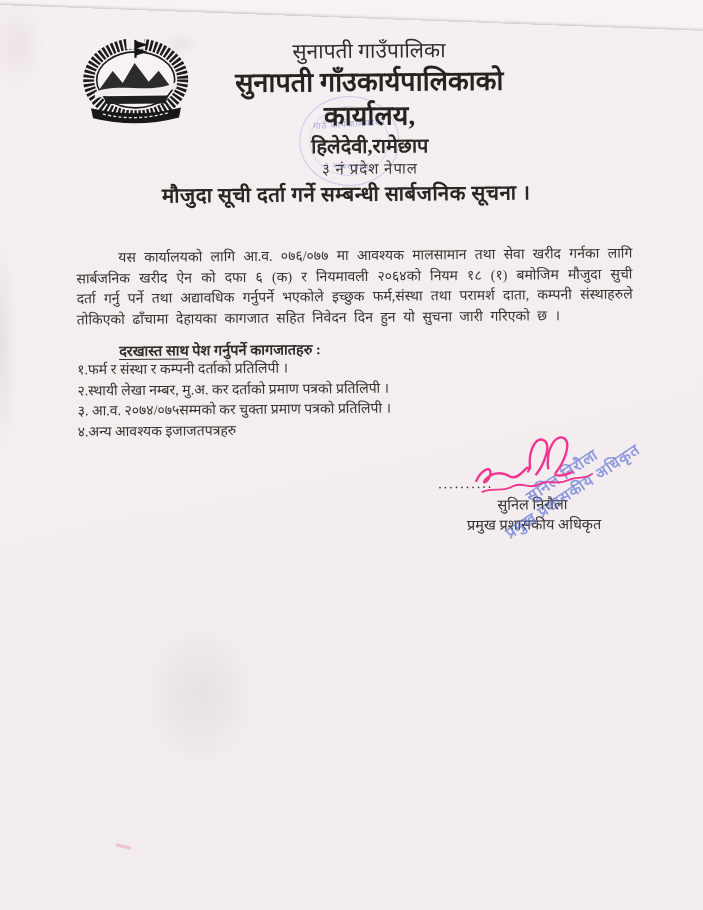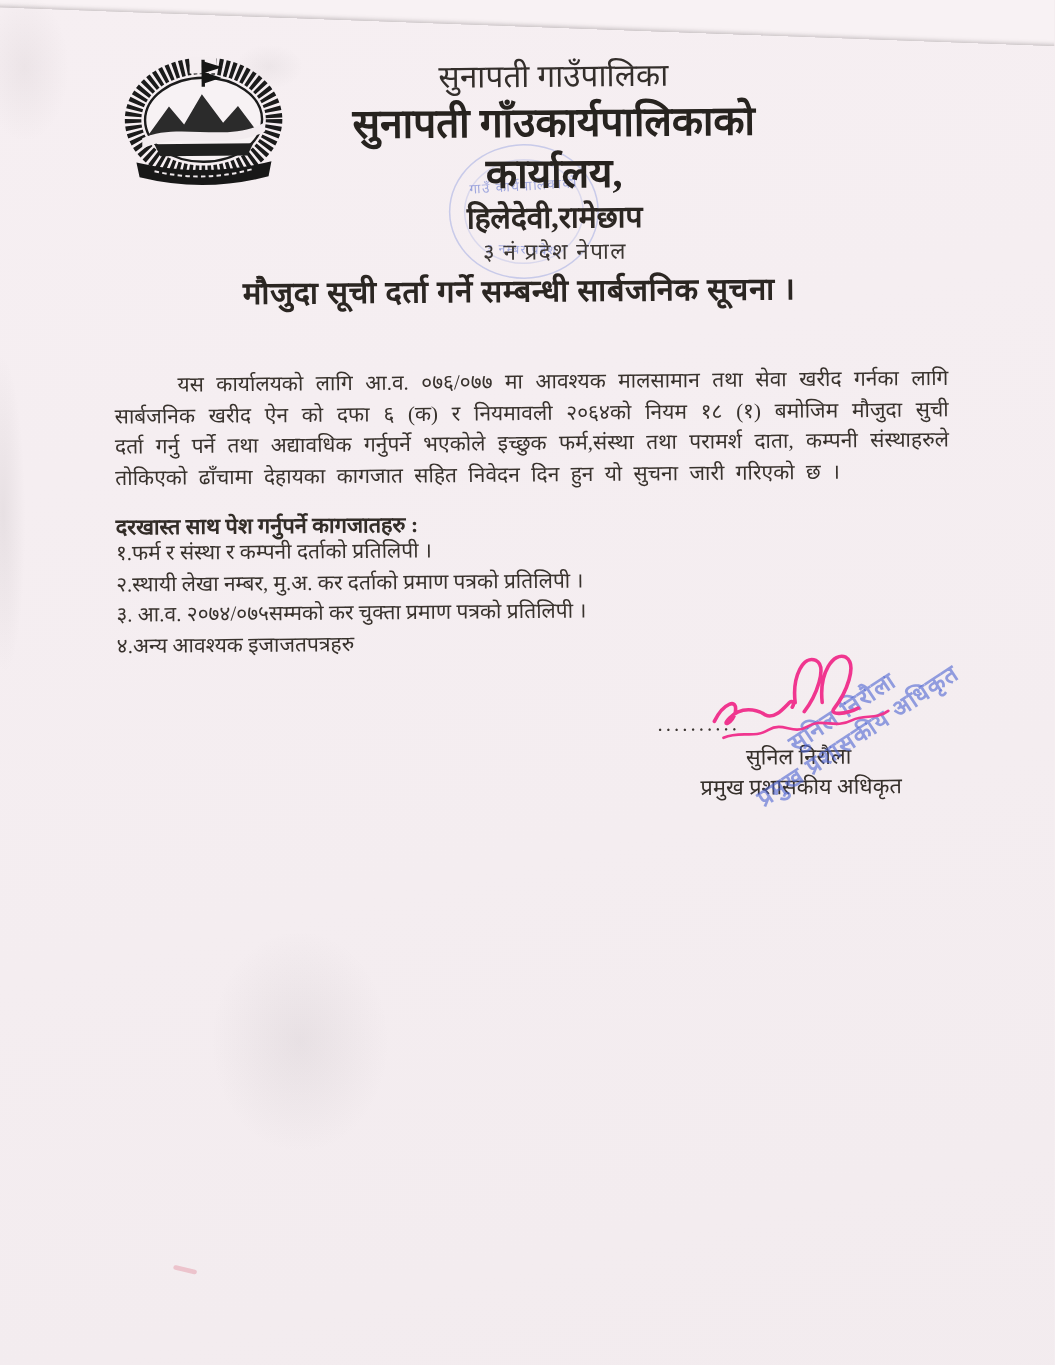--- a/index.html
+++ b/index.html
@@ -72,21 +72,21 @@
   .body-par{
     position:absolute;left:78px;top:246px;width:556px;
     font-size:14px;line-height:20.5px;
     text-align:justify;text-indent:42px;
     word-spacing:4px;color:#38322d;
   }
   .docs-heading{
     position:absolute;left:78px;top:338px;
     font-size:14.5px;font-weight:700;color:#332d28;
   }
-  .docs-heading .u{text-underline-offset:3px;}
+  .docs-heading .u{text-decoration:underline;text-underline-offset:3px;margin-left:42px;}
   .docs-list{
     position:absolute;left:78px;top:358px;width:480px;
     font-size:14px;color:#38322d;
   }
   .docs-list .doc-item{line-height:19.5px;margin-bottom:1px;}
   
   .sig-dots{
     position:absolute;left:438px;top:477px;
     font-size:14px;letter-spacing:2px;color:#3a3430;
   }

